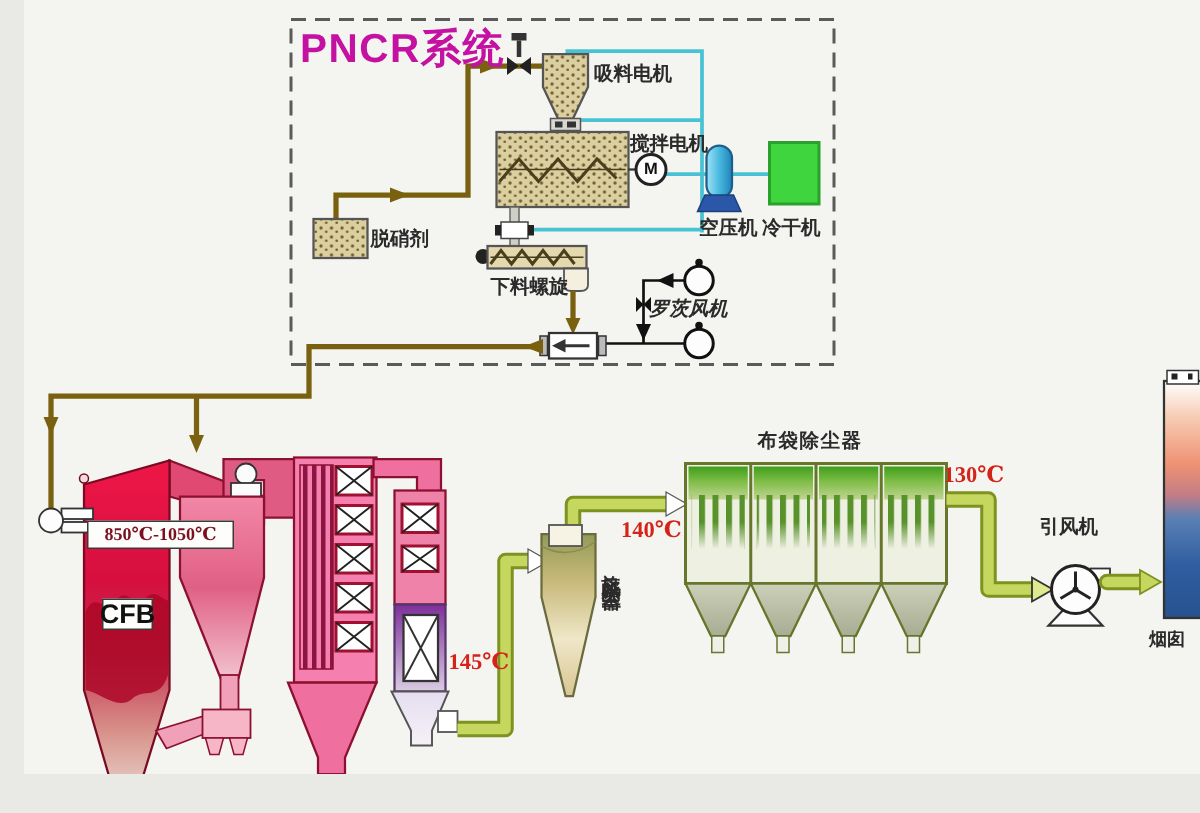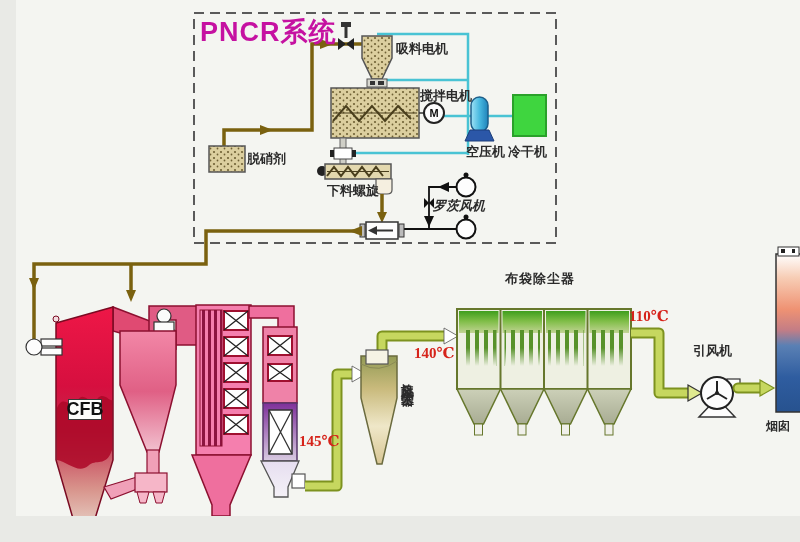--- a/index.html
+++ b/index.html
@@ -370,23 +370,24 @@
 
 <div class="lbl" style="left:380px;top:40px;">吸料电机</div>
 <div class="lbl" style="left:404px;top:87px;">搅拌电机</div>
 <div id="motor-m">M</div>
 <div class="lbl" style="left:450px;top:143px;">空压机</div>
 <div class="lbl" style="left:492px;top:143px;">冷干机</div>
 <div class="lbl" style="left:231px;top:150px;">脱硝剂</div>
 <div class="lbl" style="left:311px;top:182px;">下料螺旋</div>
 <div class="lbl" style="left:417px;top:197px;font-style:italic;">罗茨风机</div>
 
+<div class="whitebox" id="temp-range-box">850℃-1050℃</div>
 <div class="whitebox" id="cfb-box">CFB</div>
 
 <div class="temp" style="left:283px;top:432px;">145℃</div>
 <div id="cyclone-vert-label">旋风除尘器</div>
 <div class="temp" style="left:398px;top:344px;">140℃</div>
-<div class="lbl" style="left:489px;top:270px;letter-spacing:1px;">布袋除尘器</div>
-<div class="temp" style="left:613px;top:307px;">110℃</div>
+<div class="lbl" style="left:489px;top:285px;letter-spacing:1px;">布袋除尘器</div>
+<div class="temp" style="left:613px;top:307px;">130℃</div>
 <div class="lbl" style="left:677px;top:342px;">引风机</div>
 <div class="lbl" style="left:750px;top:418px;font-size:12px;">烟囱</div>
 
 </div>
 
 </body></html>

